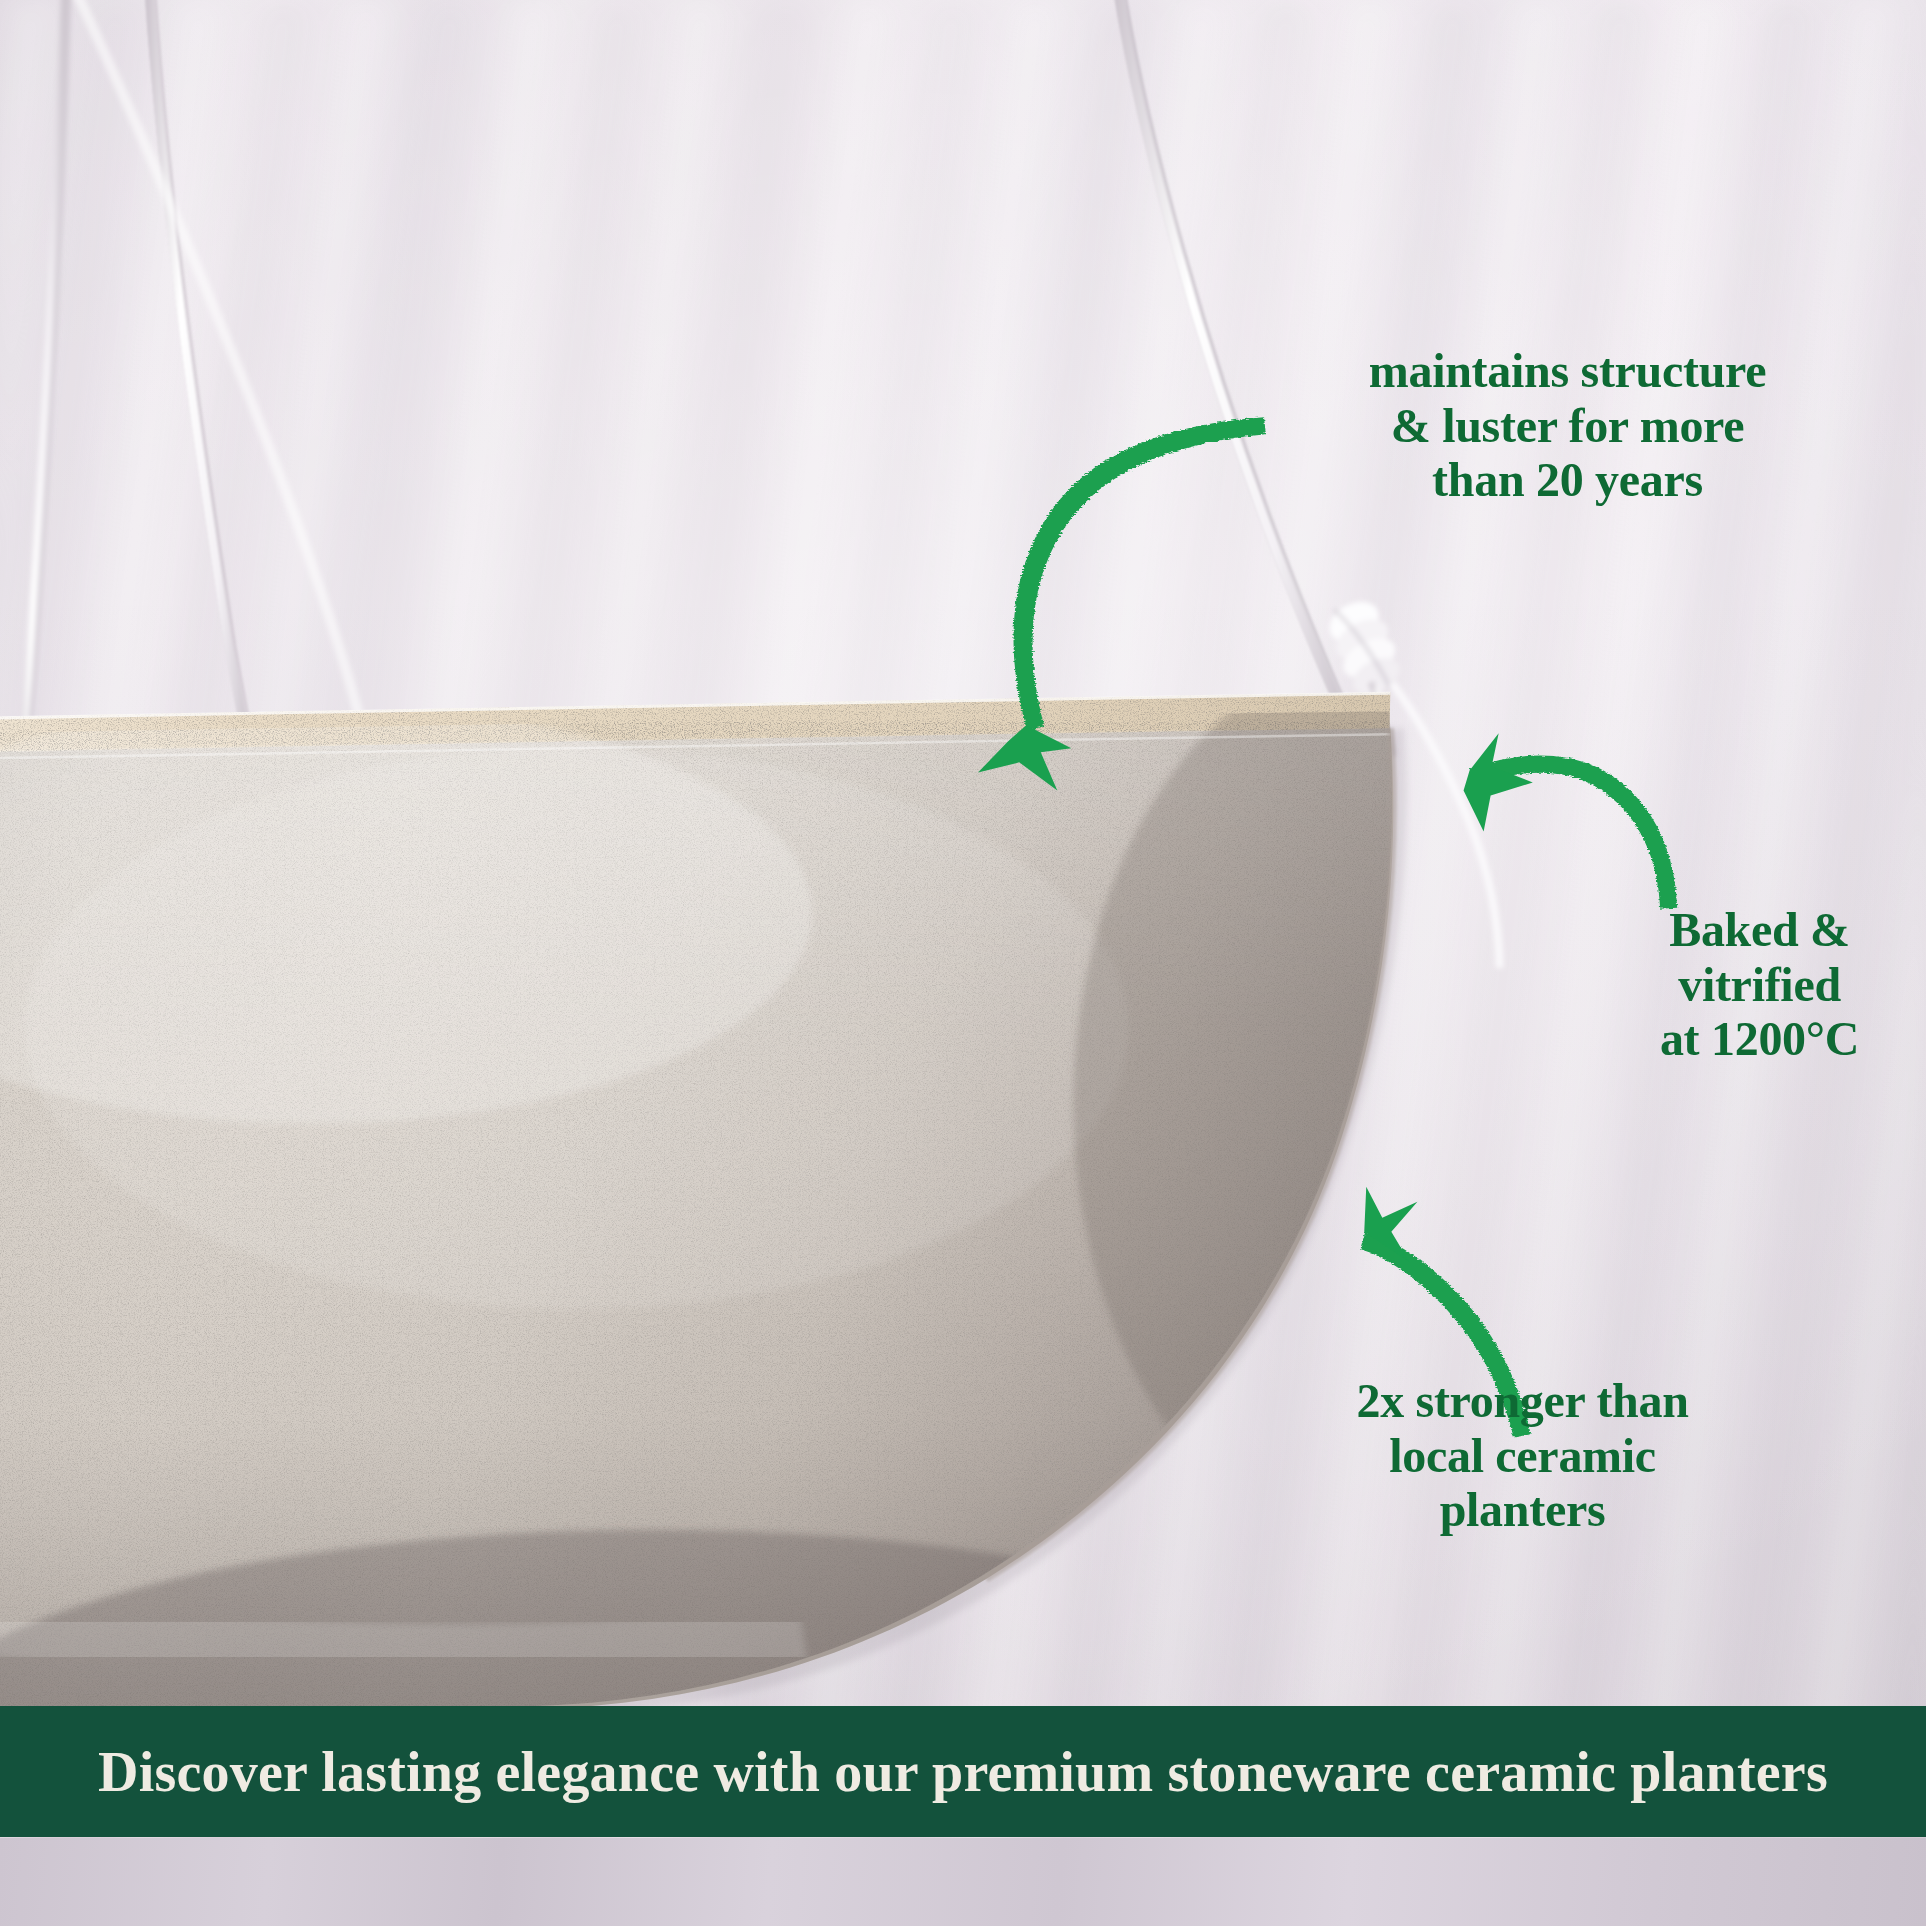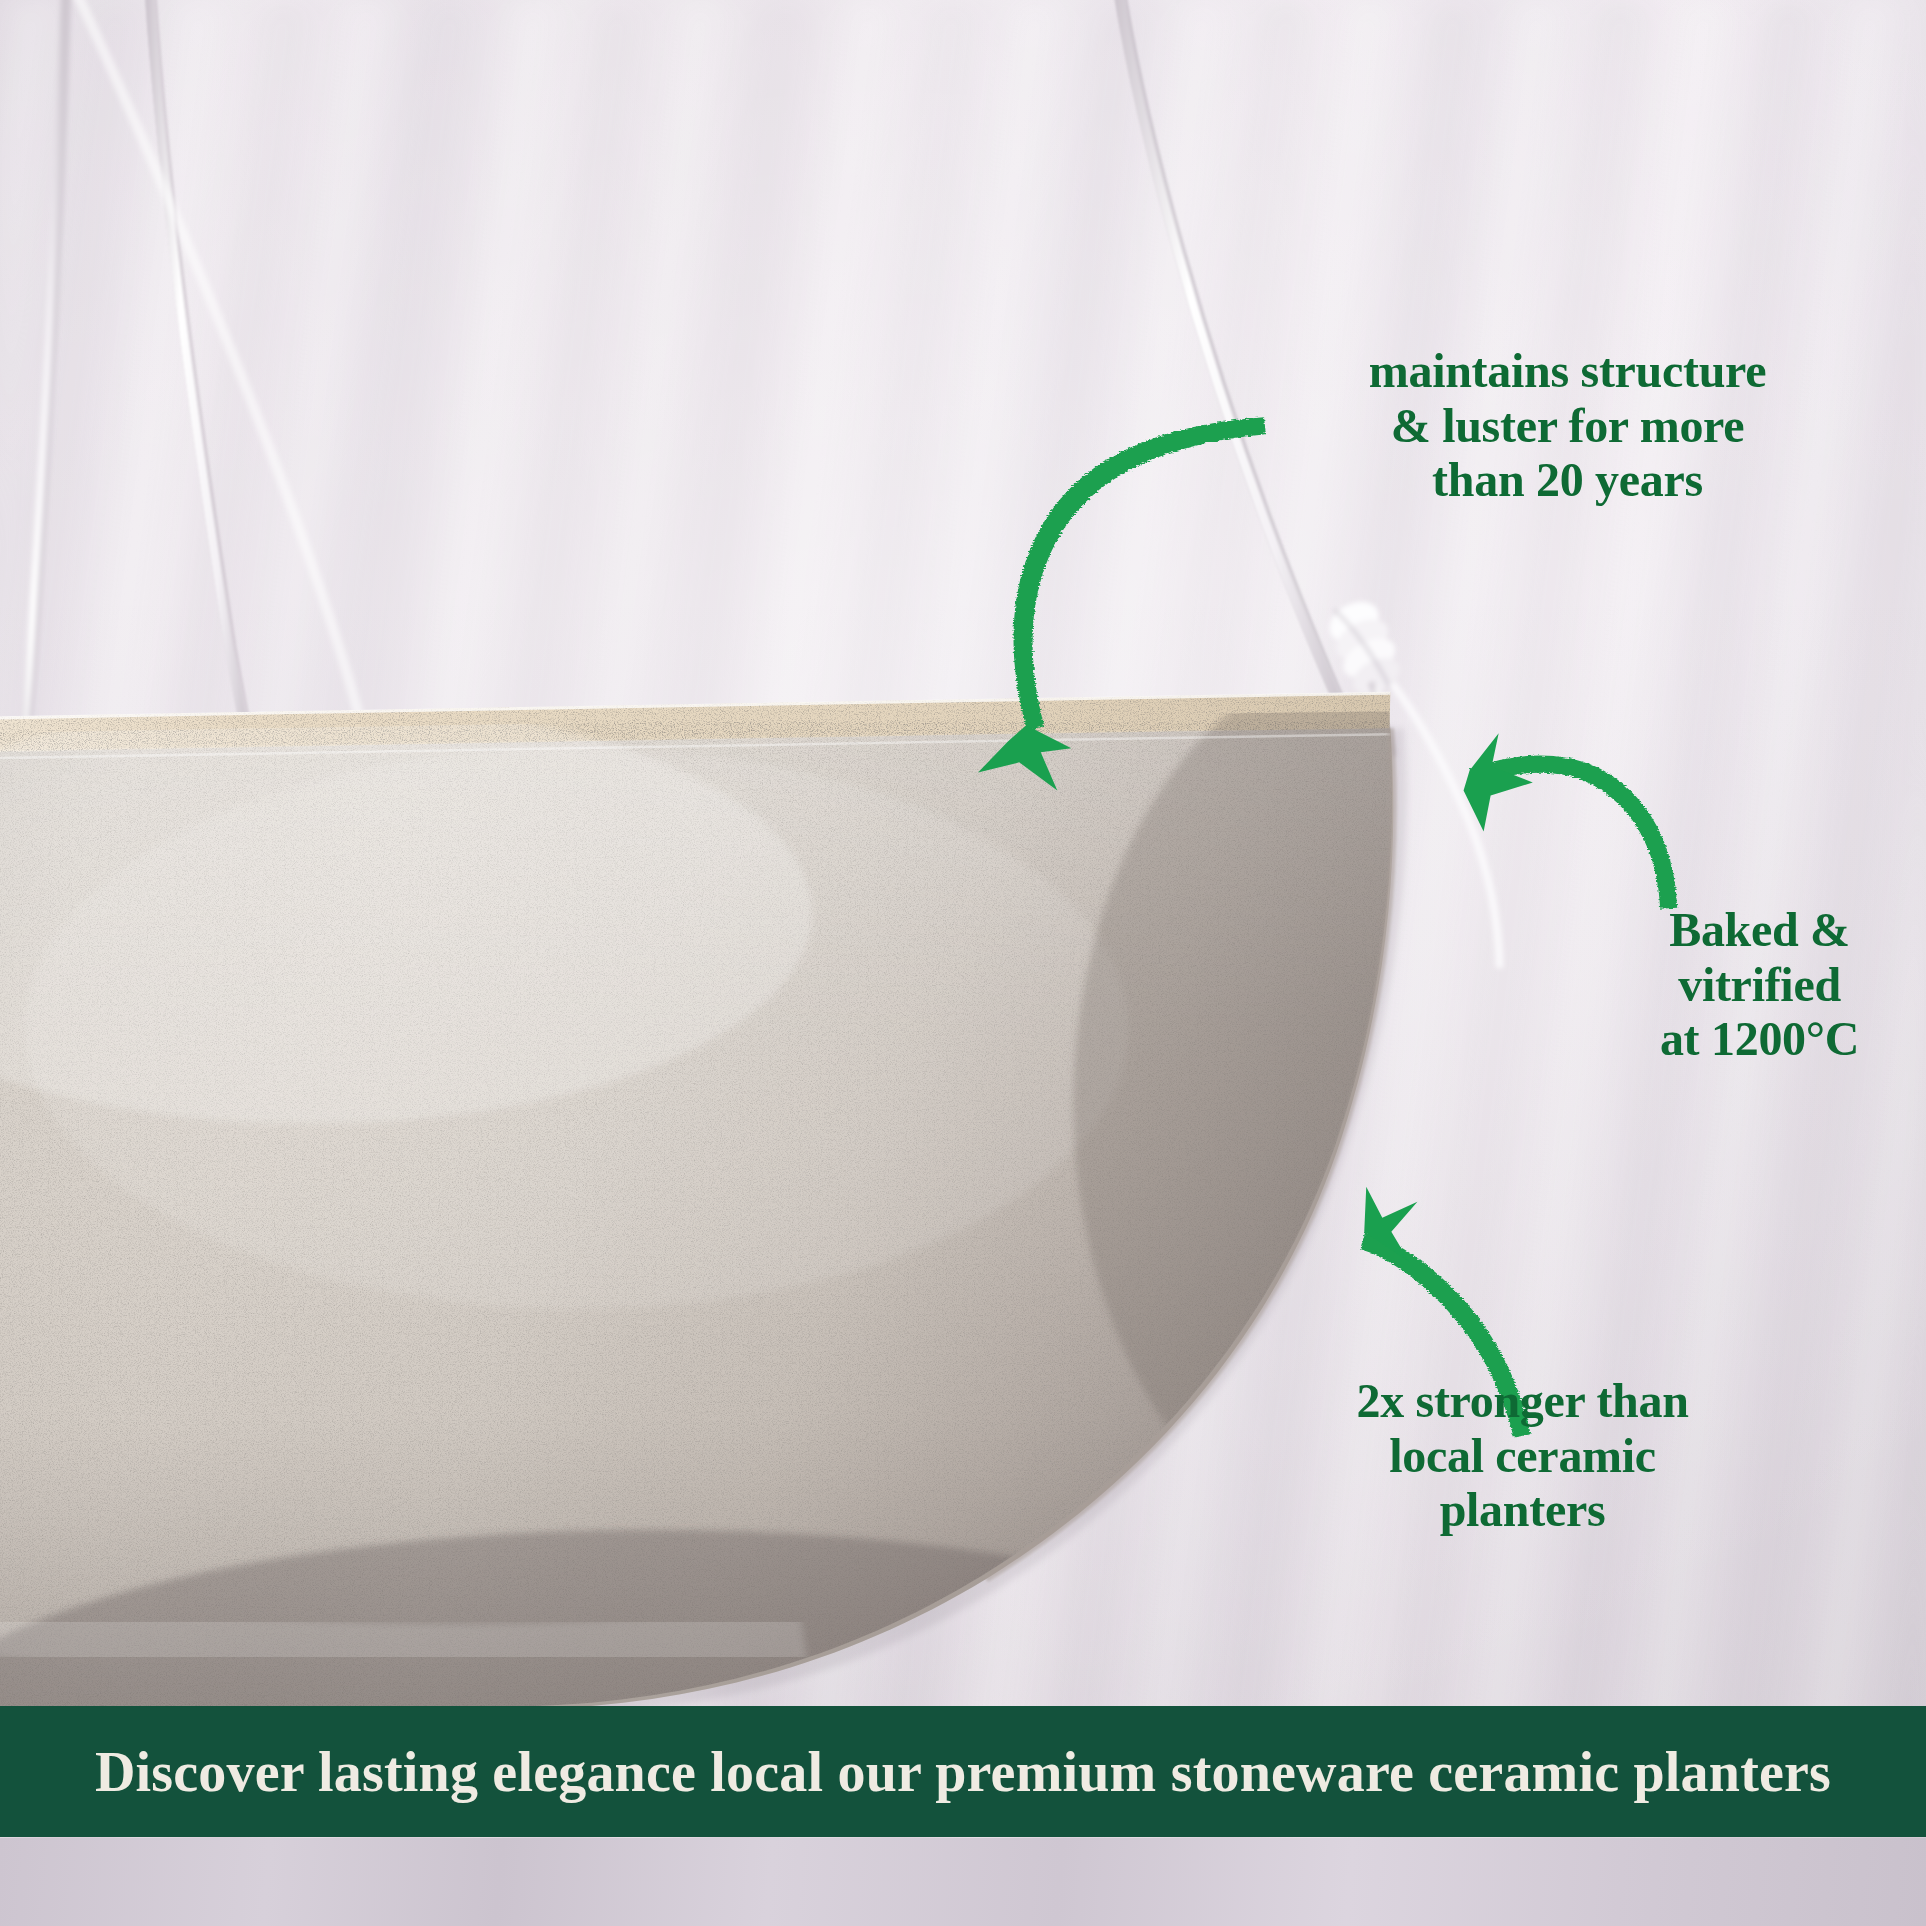--- a/index.html
+++ b/index.html
@@ -333,18 +333,18 @@
 
   <div class="callout" id="callout-2">Baked &amp;
 vitrified
 at 1200°C</div>
 
   <div class="callout" id="callout-3">2x stronger than
 local ceramic
 planters</div>
 
   <div id="banner">
-    <div id="banner-text">Discover lasting elegance local our premium stoneware ceramic planters</div>
+    <div id="banner-text">Discover lasting elegance with our premium stoneware ceramic planters</div>
   </div>
   <div id="footer-strip"></div>
 
 </div>
 
 
 </body></html>

